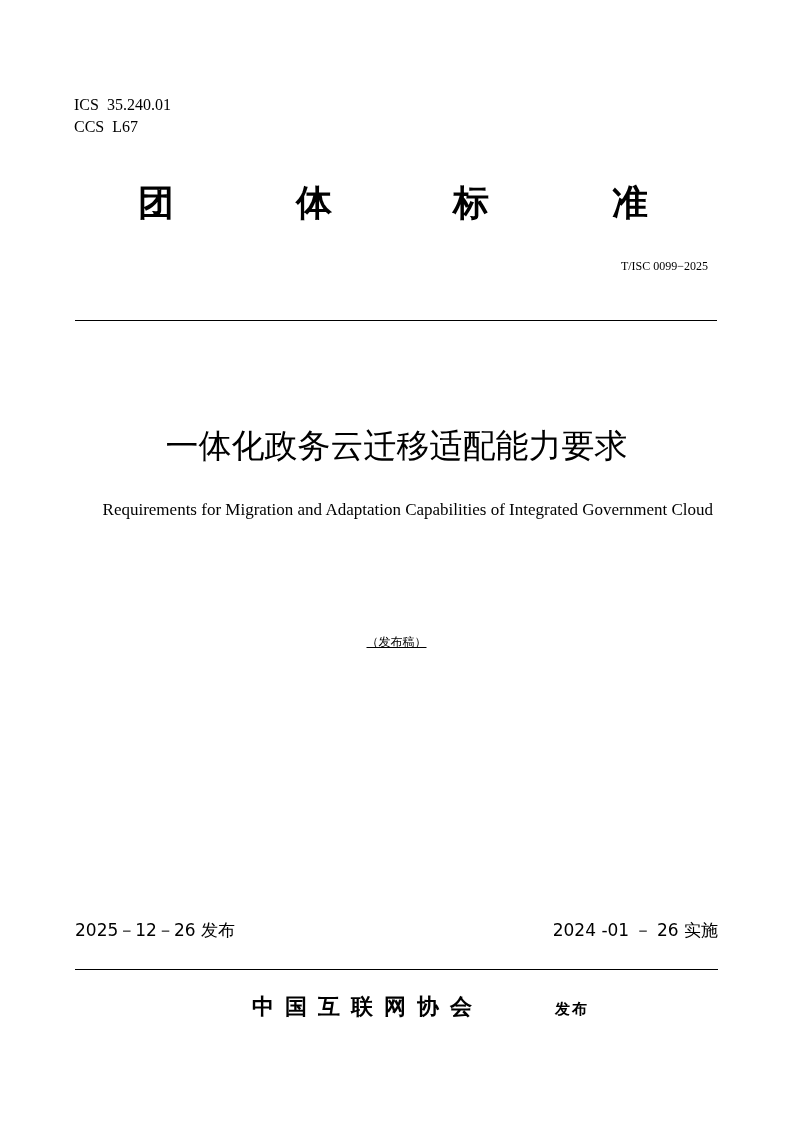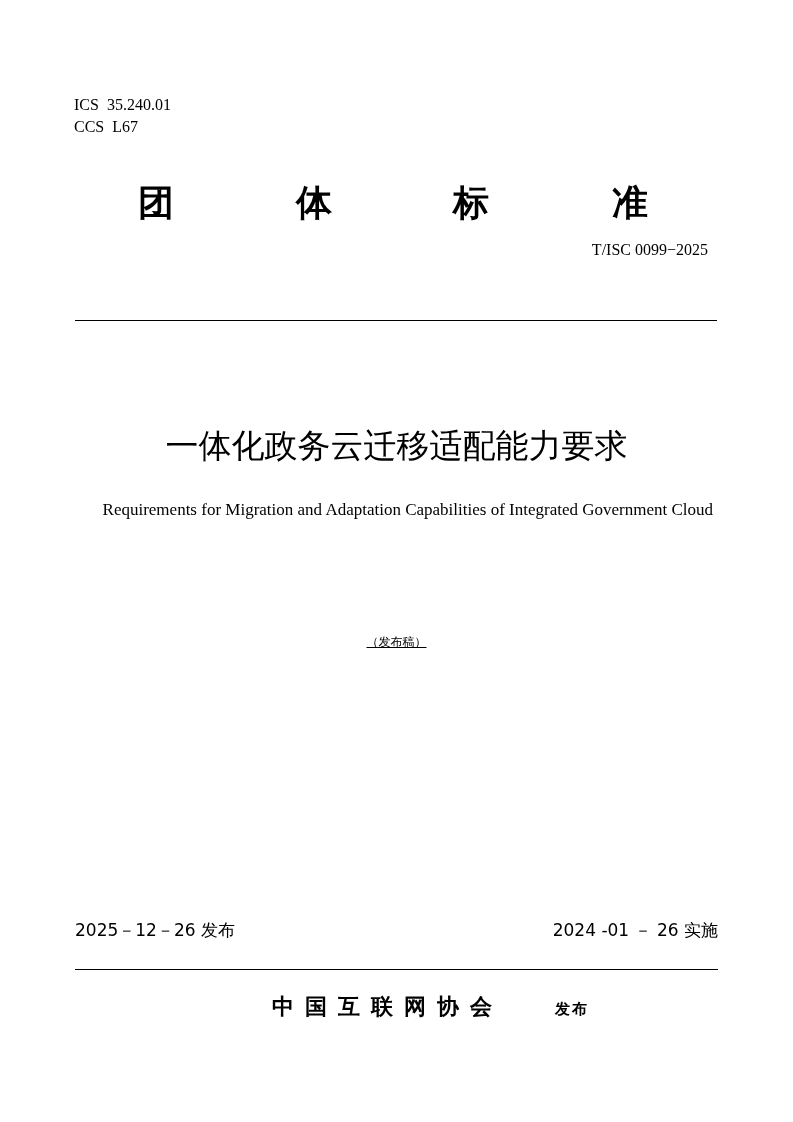--- a/index.html
+++ b/index.html
@@ -7,34 +7,34 @@
   .abs { position: absolute; }
   .serif { font-family: "Liberation Serif", "DejaVu Serif", serif; }
   .sans { font-family: "DejaVu Sans", "Liberation Sans", sans-serif; }
 
   .class-codes { left: 74px; top: 94px; font-size: 16px; line-height: 22px; }
   .class-codes div { white-space: pre; }
 
   .std-type { left: 0; top: 178px; width: 793px; height: 50px; }
   .std-type span { position: absolute; top: 0; font-size: 36px; font-weight: bold; line-height: 48px; font-family: "DejaVu Serif", "Liberation Serif", serif; }
 
-  .std-number { right: 85px; top: 241px; font-size: 16px; }
+  .std-number { right: 85px; top: 259px; font-size: 12px; }
   .rule-top { left: 75px; top: 320px; width: 642px; height: 0; border-top: 1.3px solid #000; }
 
   .title-cn { left: 0; top: 424px; width: 793px; text-align: center; font-size: 33px; line-height: 44px; }
   .title-en { left: 80px; top: 496px; width: 633px; text-align: right; font-size: 17px; line-height: 27px; }
 
   .draft { left: 0; top: 634px; width: 793px; text-align: center; font-size: 12px; text-decoration: underline; }
 
   .date-row { left: 75px; top: 919px; width: 643px; height: 22px; }
   .date-left { left: 0; top: 0; font-size: 17px; }
   .date-right { right: 0; top: 0; font-size: 17px; }
   .rule-bottom { left: 75px; top: 969px; width: 643px; height: 0; border-top: 1.3px solid #000; }
 
-  .publisher { left: 252px; top: 992px; font-size: 22px; font-weight: bold; letter-spacing: 11px; margin-left: 20px; }
+  .publisher { left: 252px; top: 992px; font-size: 22px; font-weight: bold; letter-spacing: 11px; }
   .publish-label { left: 555px; top: 1000px; font-size: 15px; font-weight: bold; letter-spacing: 2px; }
 </style>
 </head>
 <body>
 
 <div class="abs class-codes serif">
   <div>ICS  35.240.01</div>
   <div>CCS  L67</div>
 </div>
 

